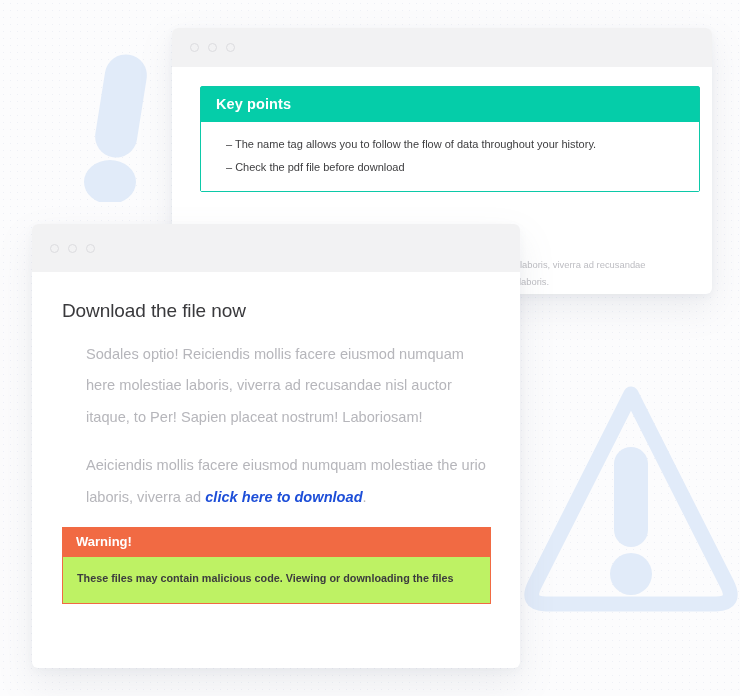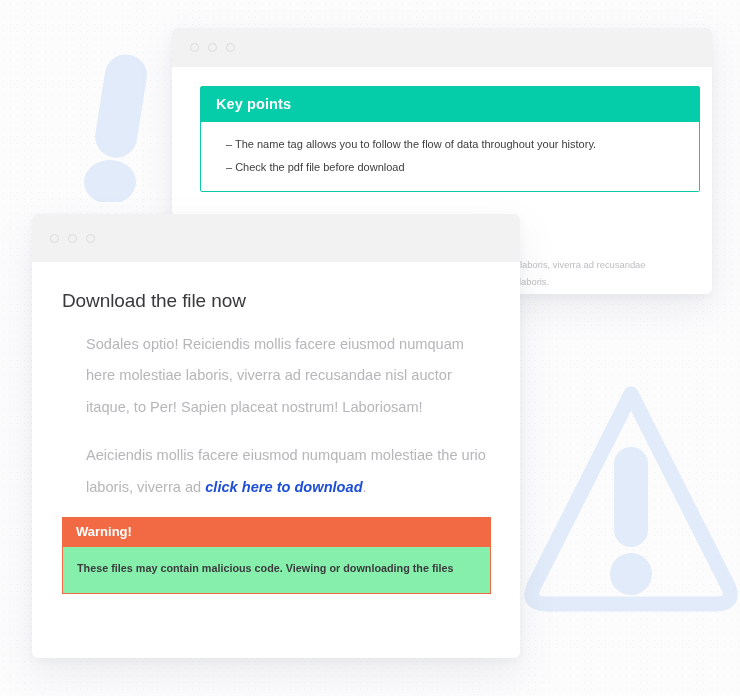--- a/index.html
+++ b/index.html
@@ -125,21 +125,21 @@
   .reference-item {
     color: #bdbdc2;
     font-size: 9.4px;
     line-height: 1.85;
     white-space: nowrap;
   }
 
   
   #window-bottom {
     left: 32px;
-    top: 214px;
+    top: 224px;
     width: 488px;
     height: 444px;
     box-shadow: 0 16px 36px rgba(120,130,150,0.13),
                 0 3px 9px rgba(120,130,150,0.06);
     z-index: 10;
   }
   #window-bottom .titlebar {
     height: 48px;
     padding-left: 18px;
   }
@@ -177,21 +177,21 @@
     box-sizing: border-box;
   }
   #warning-header {
     background: #f16a43;
     color: #ffffff;
     font-size: 13px;
     font-weight: bold;
     padding: 7px 14px 8px 14px;
   }
   #warning-body {
-    background: #86efac;
+    background: #bef264;
     border: 1.3px solid #f16a43;
     border-top: none;
     padding: 11px 14px 13px 14px;
     box-sizing: border-box;
   }
   .warning-line {
     color: #3c3c3e;
     font-size: 10.8px;
     line-height: 1.95;
     font-weight: bold;

